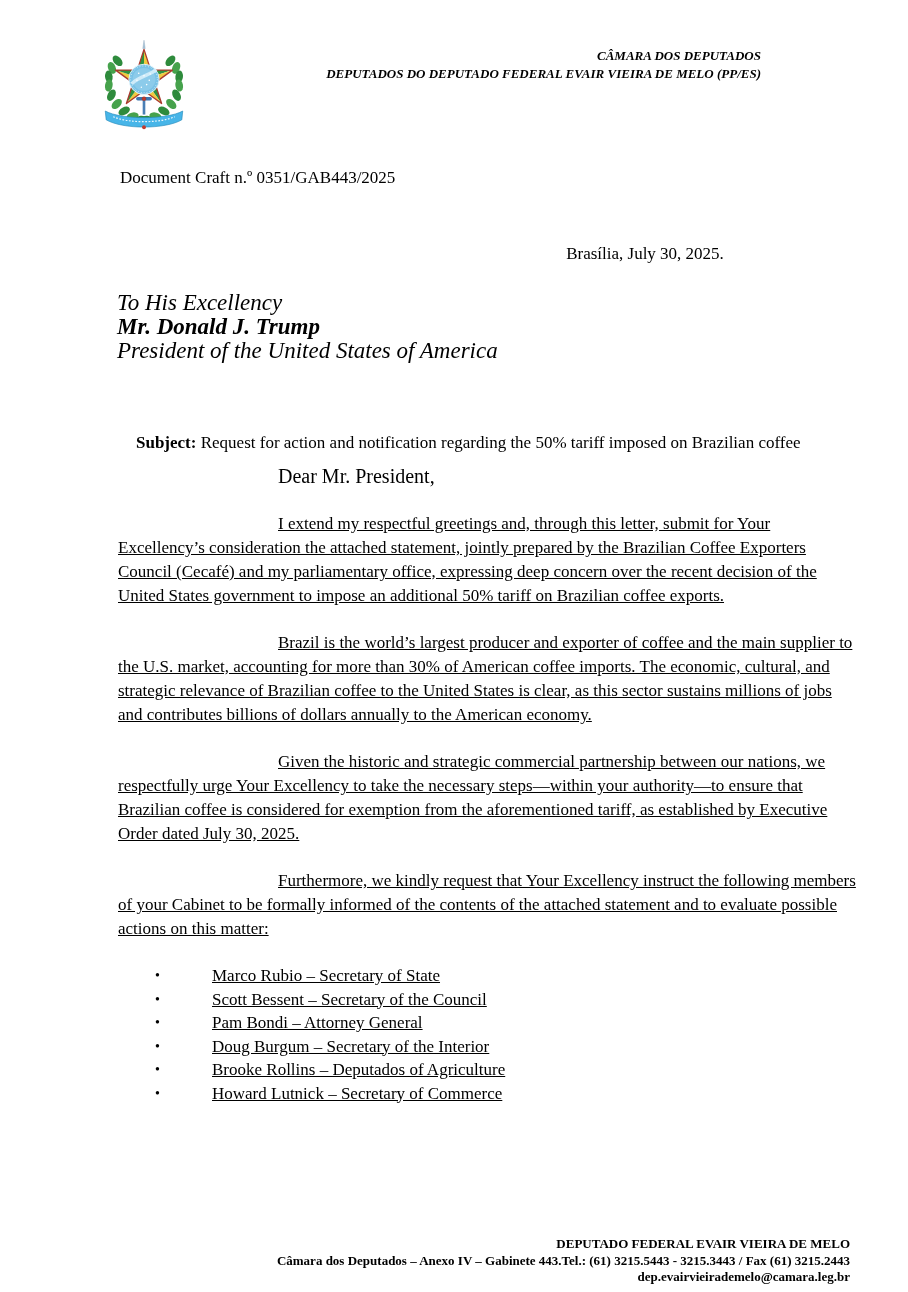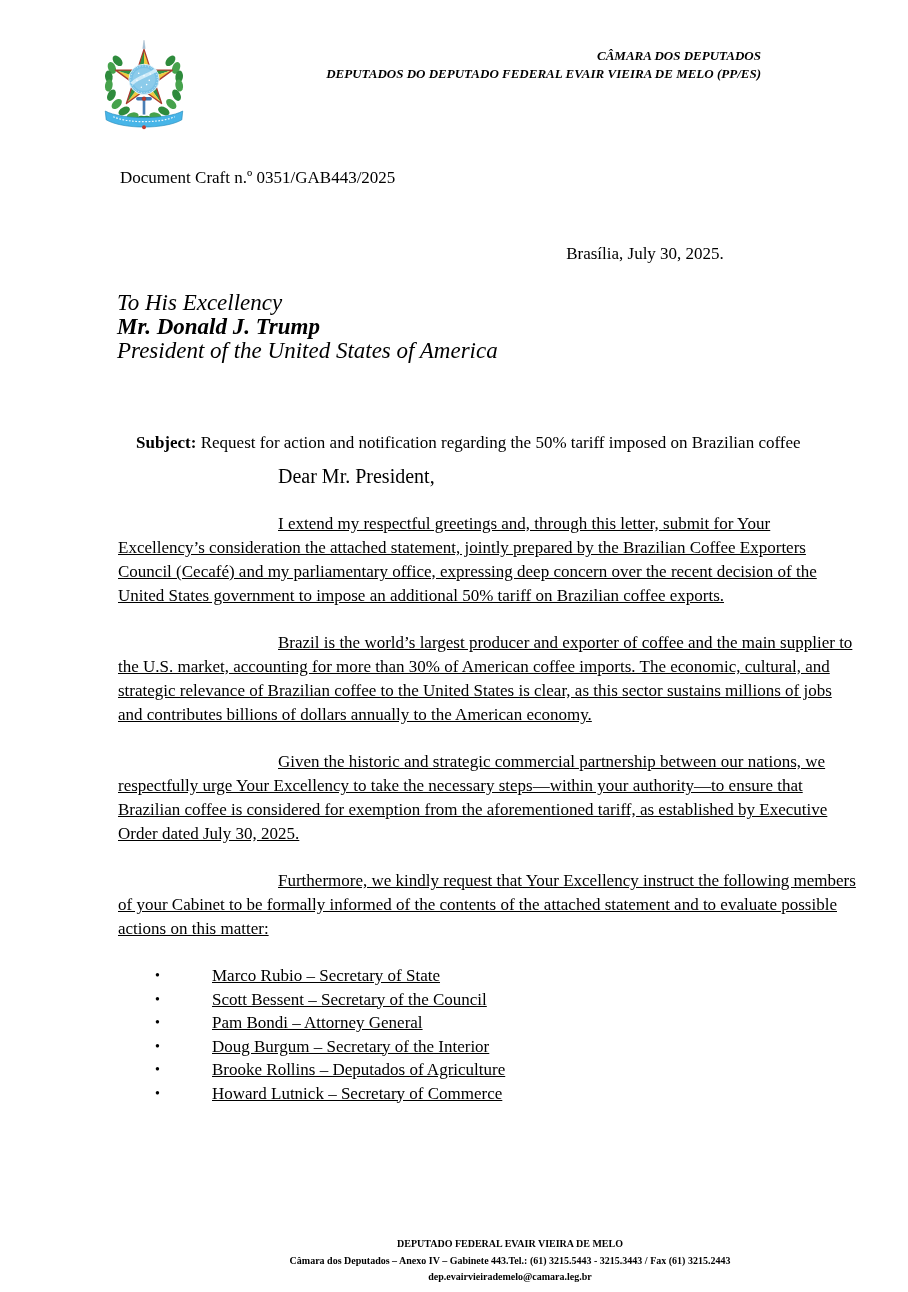--- a/index.html
+++ b/index.html
@@ -23,22 +23,22 @@
            font-size:17px;line-height:27px;text-align:justify;}
   
   .salutation{position:absolute;left:278px;top:465px;font-size:20px;}
   
   .body-flow{position:absolute;left:118px;top:512px;width:740px;font-size:17px;line-height:24px;text-align:left;text-decoration:underline;}
   .para{margin:0 0 23px 0;text-indent:160px;}
   .cabinet-list{list-style:none;margin:19px 0 0 0;padding:0;line-height:23.5px;}
   .cabinet-item{position:relative;padding-left:94px;}
   .dot{position:absolute;left:37px;top:0;font-size:14px;}
   
-  .footer{position:absolute;left:170px;top:1236px;width:680px;text-align:center;
-          font-weight:bold;font-size:10px;line-height:16.5px;}
+  .footer{position:absolute;left:170px;top:1236px;width:680px;text-align:right;
+          font-weight:bold;font-size:13px;line-height:16.5px;}
 </style>
 </head>
 <body>
 
 <div class="page">
 
   <header class="letterhead">
     <svg class="emblem" viewBox="0 0 100 110" aria-hidden="true">
 
       <g>

